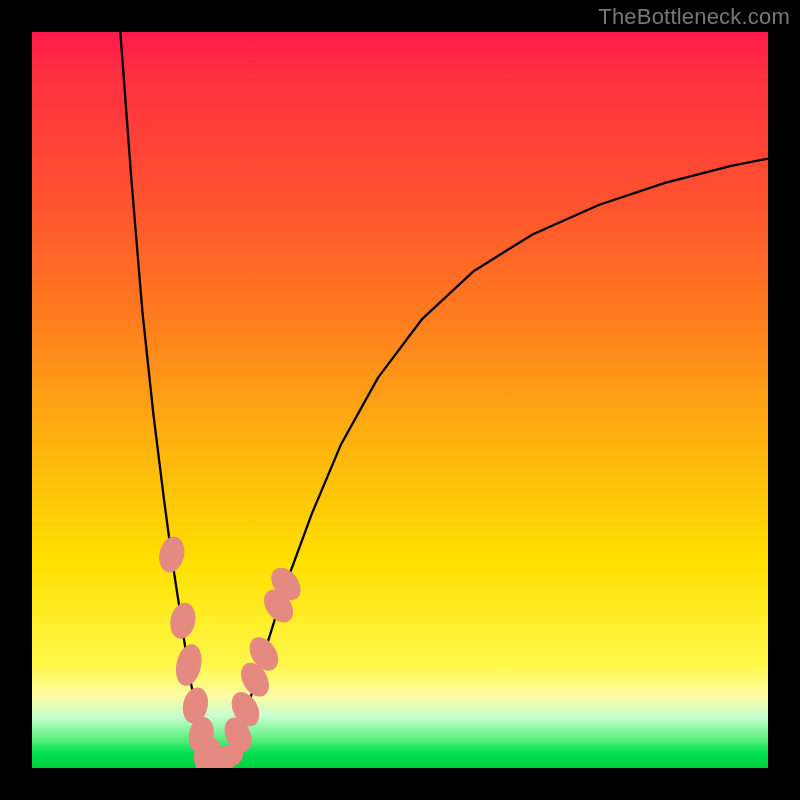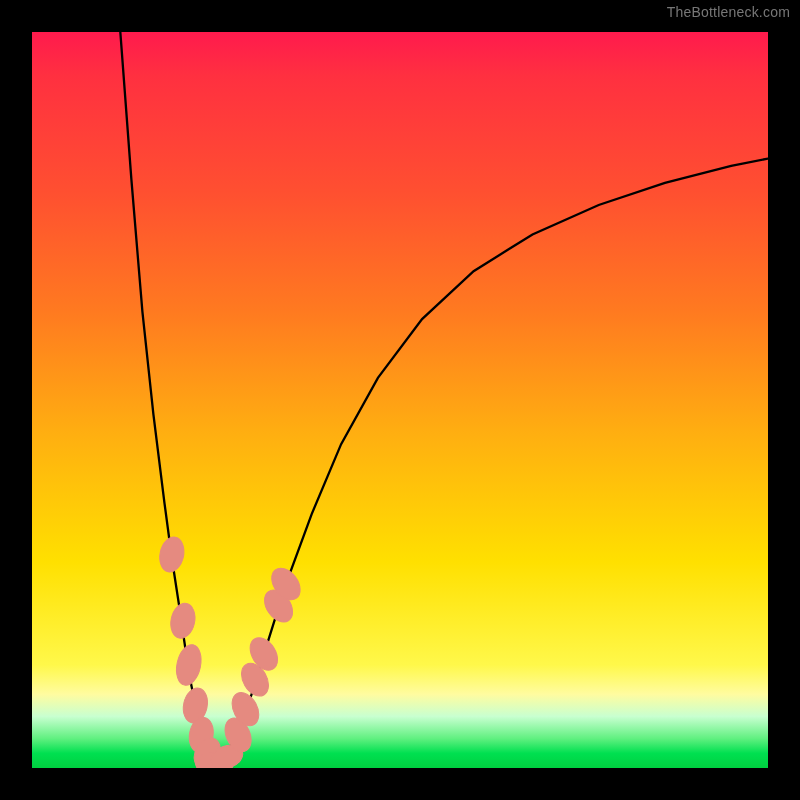--- a/index.html
+++ b/index.html
@@ -44,21 +44,21 @@
       #60f080 96%,
       #00e050 98%,
       #00d040 100%
     );
   }
   .watermark {
     position: absolute;
     top: 4px;
     right: 10px;
     color: #777;
-    font-size: 14px;
+    font-size: 22px;
     font-weight: 500;
     letter-spacing: 0.2px;
     user-select: none;
   }
   svg {
     position: absolute;
     inset: 0;
   }
 </style>
 </head>

